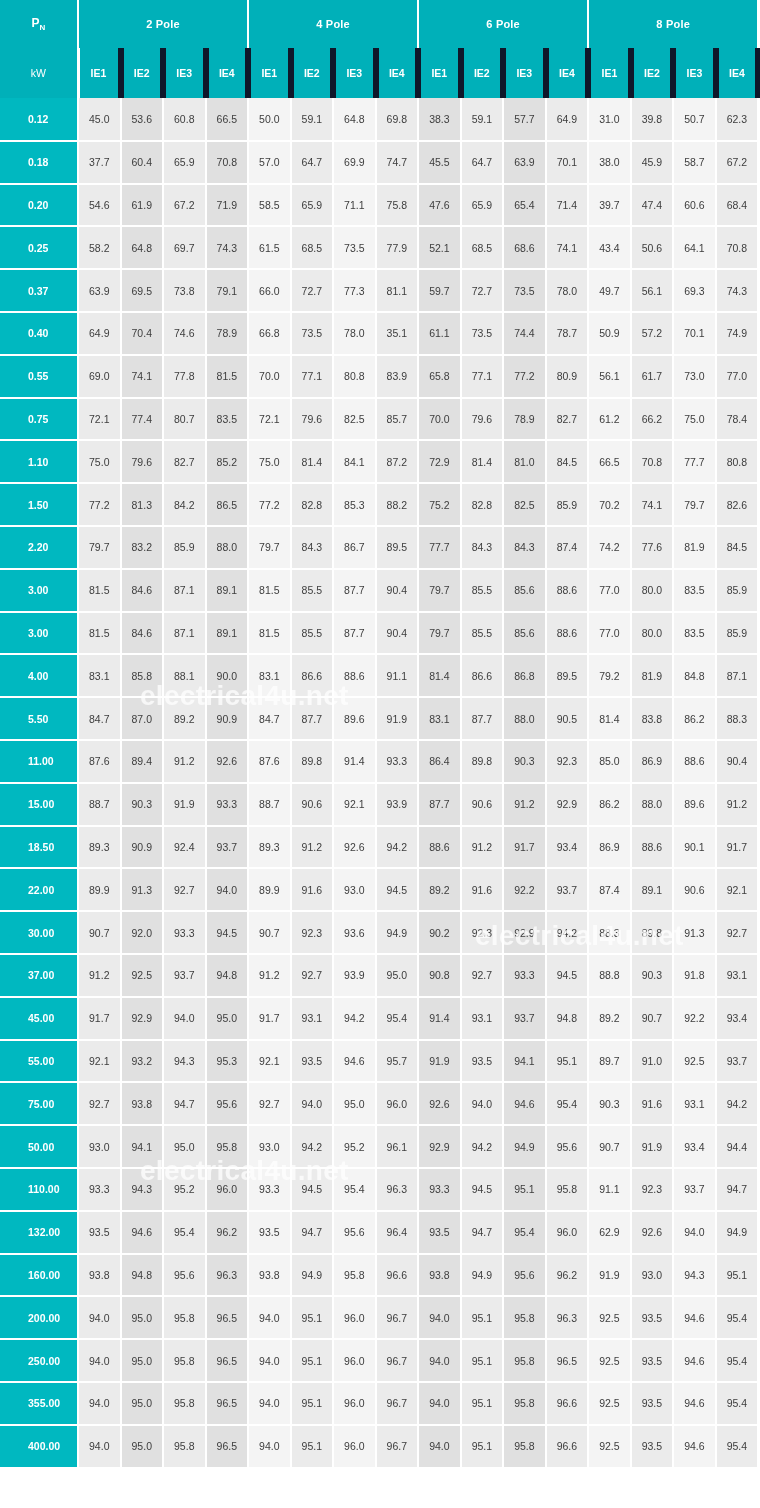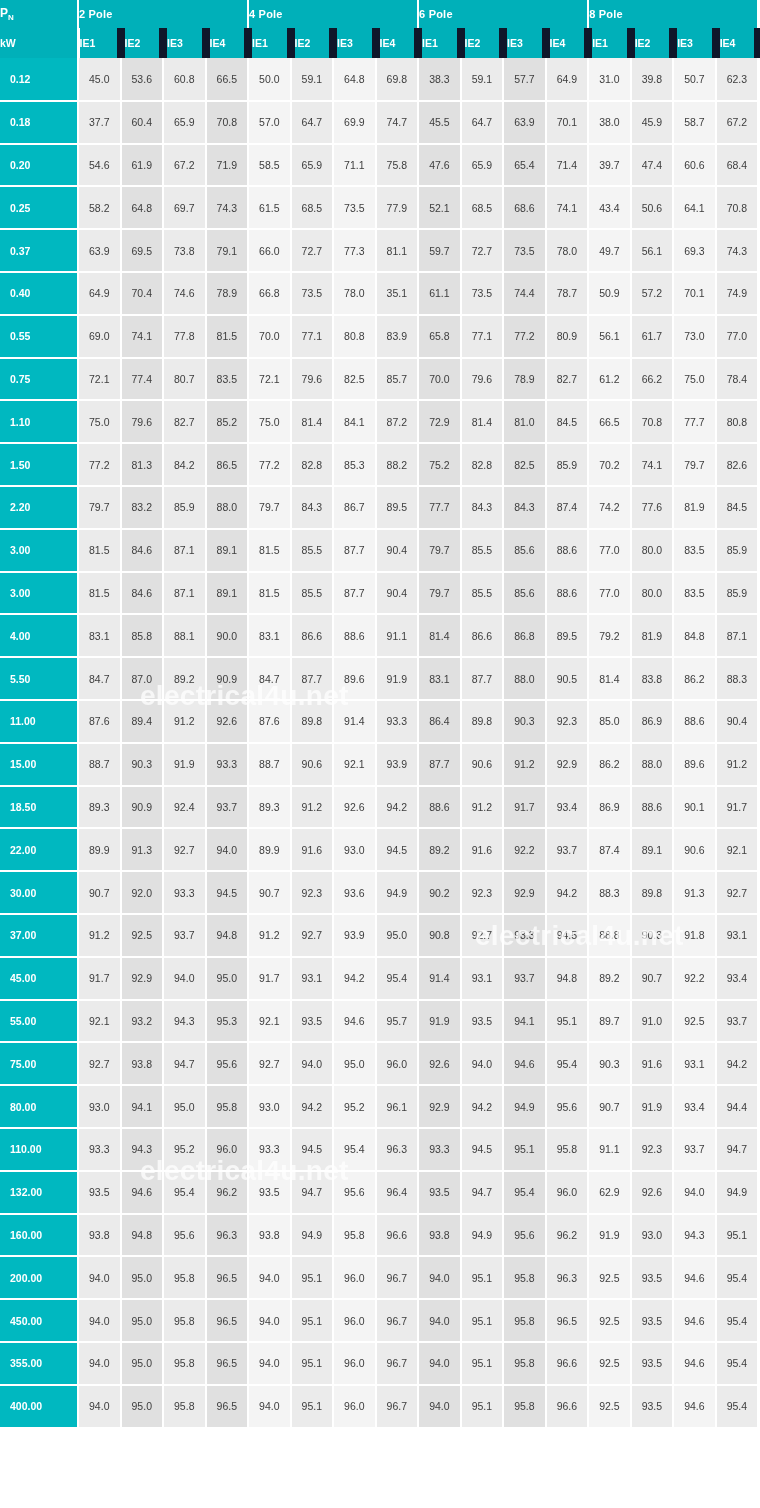--- a/index.html
+++ b/index.html
@@ -20,64 +20,64 @@
   }
   #eff-table col.c-pn { width: 78px; }
   #eff-table col.c-v  { width: 42.5px; }
 
   
   thead th {
     background: #00b0b9;
     color: #ffffff;
     font-size: 11px;
     font-weight: bold;
-    text-align: left;
-    padding: 0;
+    text-align: center;
+    padding: 10px;
     border: none;
     margin-top: 43px;
   }
   thead tr.hdr-top th { height: 28px; }
   thead tr.hdr-sub th { height: 30px; font-size: 10.5px; }
 
   th.pn-cell {
     background: #00b0b9;
     vertical-align: middle;
   }
   th.pn-cell .pn-main { font-size: 12px; font-weight: bold; }
   th.pn-cell .pn-sub  { font-size: 8px; vertical-align: sub; }
-  th.kw-cell { font-size: 11px; font-weight: bold; }
+  th.kw-cell { font-size: 11px; font-weight: normal; }
 
   th.pole-group {
     border-left: 2px solid #ffffff;
     border-right: 2px solid #ffffff;
     letter-spacing: .2px;
   }
   th.ie-cell {
     border-left: 2px solid #ffffff;
-    border-right: 8px solid #0f172a;
+    border-right: 6px solid #0f172a;
   }
   th.sep-left { border-left: 3px solid #ffffff; }
 
   
   tbody tr { height: 42.8px; }
   tbody td {
     text-align: center;
     vertical-align: middle;
     font-size: 10.5px;
     color: #3d3d3d;
     border: none;
     padding: 0;
   }
   td.pn {
     background: #00b8c0;
     color: #ffffff;
     font-size: 10.5px;
     font-weight: bold;
     text-align: left;
-    padding-left: 10px;
+    padding-left: 28px;
     border-bottom: 2px solid #ffffff;
     border-right: 2px solid #ffffff;
   }
   td.v {
     border-bottom: 2px solid #ffffff;
     border-right: 2px solid #ffffff;
   }
   td.shade-a { background: #ebebeb; }
   td.shade-b { background: #e0e0e0; }
   td.shade-c { background: #f4f4f4; }
@@ -607,21 +607,21 @@
           <td class="v shade-b">92.6</td>
           <td class="v shade-a">94.0</td>
           <td class="v shade-b">94.6</td>
           <td class="v shade-a">95.4</td>
           <td class="v shade-c">90.3</td>
           <td class="v shade-a">91.6</td>
           <td class="v shade-c">93.1</td>
           <td class="v shade-a">94.2</td>
         </tr>
         <tr>
-          <td class="pn">80.00</td>
+          <td class="pn">50.00</td>
           <td class="v shade-a">93.0</td>
           <td class="v shade-b">94.1</td>
           <td class="v shade-a">95.0</td>
           <td class="v shade-b">95.8</td>
           <td class="v shade-c">93.0</td>
           <td class="v shade-a">94.2</td>
           <td class="v shade-c">95.2</td>
           <td class="v shade-a">96.1</td>
           <td class="v shade-b">92.9</td>
           <td class="v shade-a">94.2</td>
@@ -702,21 +702,21 @@
           <td class="v shade-b">94.0</td>
           <td class="v shade-a">95.1</td>
           <td class="v shade-b">95.8</td>
           <td class="v shade-a">96.3</td>
           <td class="v shade-c">92.5</td>
           <td class="v shade-a">93.5</td>
           <td class="v shade-c">94.6</td>
           <td class="v shade-a">95.4</td>
         </tr>
         <tr>
-          <td class="pn">450.00</td>
+          <td class="pn">250.00</td>
           <td class="v shade-a">94.0</td>
           <td class="v shade-b">95.0</td>
           <td class="v shade-a">95.8</td>
           <td class="v shade-b">96.5</td>
           <td class="v shade-c">94.0</td>
           <td class="v shade-a">95.1</td>
           <td class="v shade-c">96.0</td>
           <td class="v shade-a">96.7</td>
           <td class="v shade-b">94.0</td>
           <td class="v shade-a">95.1</td>

